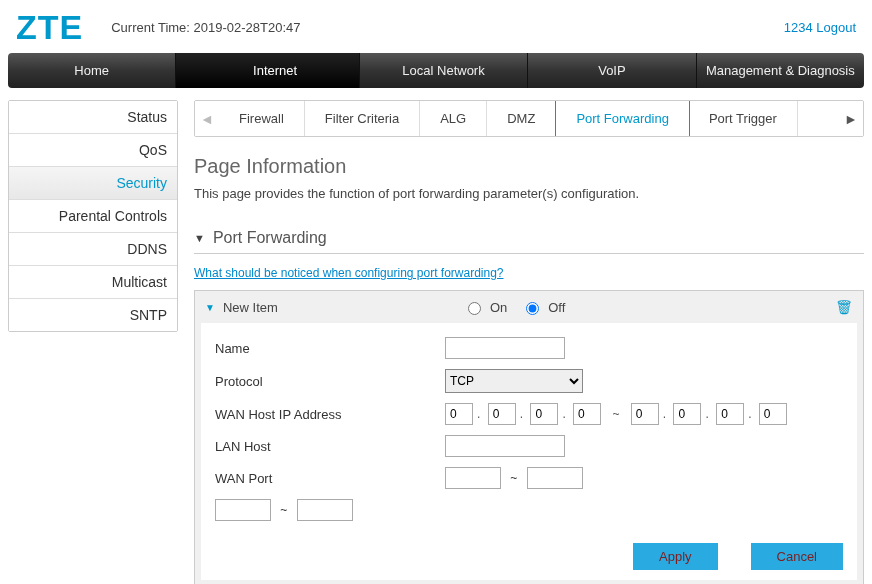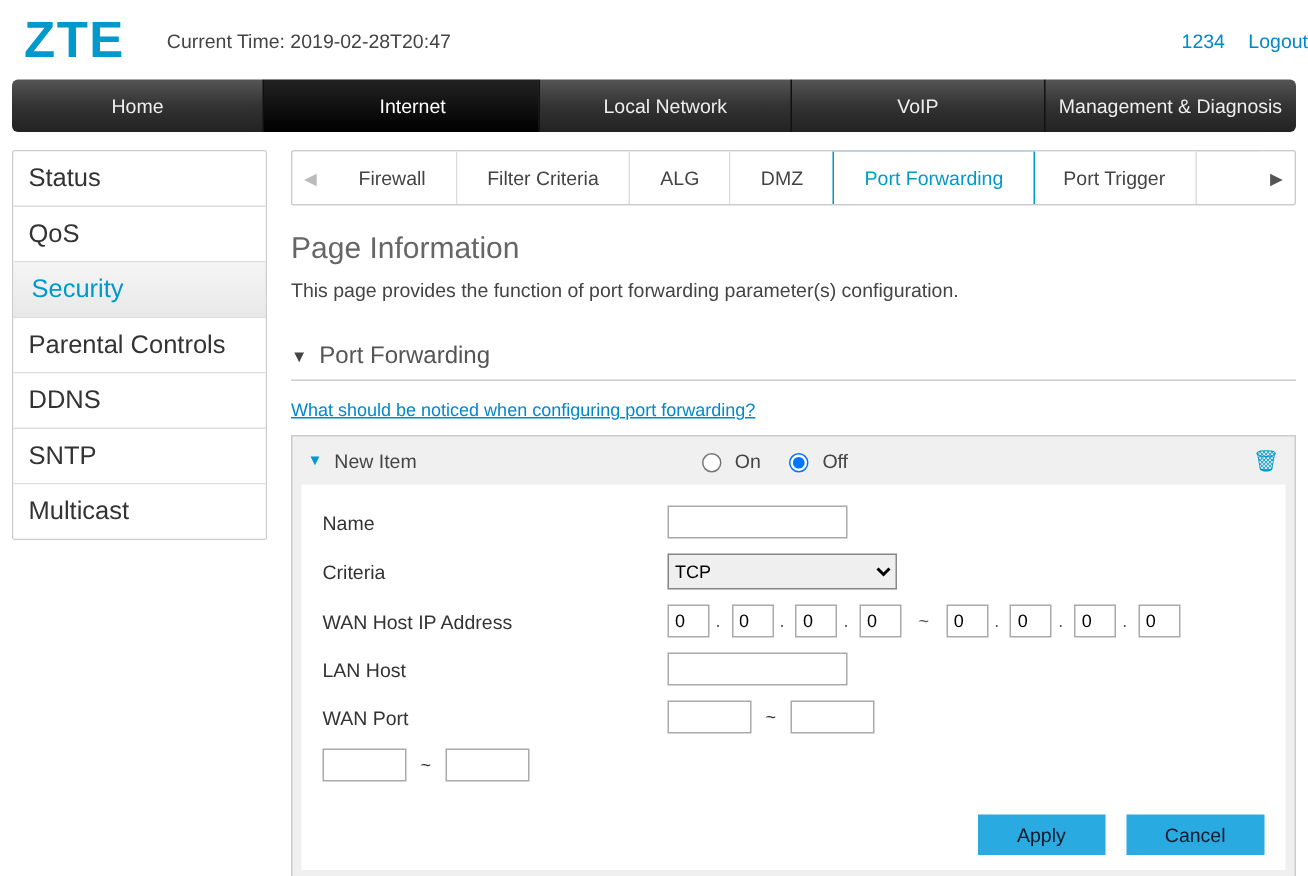--- a/index.html
+++ b/index.html
@@ -7,41 +7,40 @@
     margin: 0;
     font-family: Arial, Helvetica, sans-serif;
     font-size: 12px;
     color: #333;
     background: #fff;
     width: 872px;
   }
   .header {
     display: flex;
     align-items: center;
-    padding: 8px 0 6px 16px;
+    padding: 8px 16px 6px 16px;
   }
   .logo {
     font-size: 34px;
     font-weight: 900;
     color: #0099cc;
     letter-spacing: 1px;
     margin-right: 28px;
   }
   .current-time {
     color: #444;
     font-size: 13px;
     flex: 1;
   }
   .header-right {
     font-size: 13px;
   }
   .header-right a {
     color: #0088cc;
     text-decoration: none;
-    margin-left: 12px;
   }
   .main-nav {
     display: flex;
     background: linear-gradient(#555,#333 50%,#222);
     border-radius: 4px;
     margin: 0 8px;
     overflow: hidden;
   }
   .main-nav-item {
     flex: 1;
@@ -65,24 +64,25 @@
   }
   .sidebar {
     width: 170px;
     border: 1px solid #ccc;
     border-radius: 2px;
     margin-right: 16px;
   }
   .sidebar-item {
     padding: 8px 10px;
     border-bottom: 1px solid #ddd;
-    font-size: 17px;
+    font-size: 14px;
     color: #333;
     cursor: pointer;
     background: #fff;
+    text-align: right;
   }
   .sidebar-item:last-child { border-bottom: none; }
   .sidebar-item.active {
     background: linear-gradient(#f5f5f5,#e8e8e8);
     color: #0099cc;
     padding-left: 12px;
   }
   .main {
     flex: 1;
     min-width: 0;
@@ -203,43 +203,44 @@
     color: #333;
   }
   .form-field input[type=text] {
     height: 22px;
     border: 1px solid #aaa;
     padding: 2px 4px;
     font-size: 12px;
   }
   .inp-name { width: 120px; }
   .inp-proto {
-    width: 153px;
+    width: 138px;
     height: 24px;
     border: 1px solid #888;
     font-size: 12px;
   }
   .ip-group input { width: 28px; text-align: left; }
   .ip-group .dot { margin: 0 4px; color: #555; }
   .ip-group .tilde { margin: 0 8px; color: #555; }
   .inp-port { width: 56px; }
   .inp-lanhost { width: 120px; }
   .btn-row {
     display: flex;
     justify-content: flex-end;
     gap: 14px;
     margin-top: 22px;
   }
   .btn {
     background: #29abe2;
-    color: #0f172a;
+    color: #7f1d1d;
     border: none;
     padding: 6px 26px;
     font-size: 13px;
     cursor: pointer;
+    margin-left: 19px;
   }
 </style>
 </head>
 <body>
 
 <div class="header">
   <div class="logo">ZTE</div>
   <div class="current-time">
     <span>Current Time: </span><span>2019-02-28T20:47</span>
   </div>
@@ -258,22 +259,22 @@
 </div>
 
 <div class="content-area">
 
   <div class="sidebar">
     <div class="sidebar-item">Status</div>
     <div class="sidebar-item">QoS</div>
     <div class="sidebar-item active">Security</div>
     <div class="sidebar-item">Parental Controls</div>
     <div class="sidebar-item">DDNS</div>
+    <div class="sidebar-item">Multicast</div>
     <div class="sidebar-item">SNTP</div>
-    <div class="sidebar-item">Multicast</div>
   </div>
 
   <div class="main">
     
     <div class="subnav-wrap">
       <div class="subnav-arrow">◄</div>
       <div class="subnav">
         <div class="subnav-item">Firewall</div>
         <div class="subnav-item">Filter Criteria</div>
         <div class="subnav-item">ALG</div>
@@ -309,21 +310,21 @@
         </div>
         <span class="trash">🗑</span>
       </div>
 
       <div class="panel-body">
         <div class="form-row">
           <div class="form-label">Name</div>
           <div class="form-field"><input type="text" class="inp-name" value="" style=""></div>
         </div>
         <div class="form-row">
-          <div class="form-label">Criteria</div>
+          <div class="form-label">Protocol</div>
           <div class="form-field">
             <select class="inp-proto">
               <option>TCP</option>
             </select>
           </div>
         </div>
         <div class="form-row">
           <div class="form-label">WAN Host IP Address</div>
           <div class="form-field ip-group">
             <input type="text" value="0" style=""><span class="dot">.</span>

